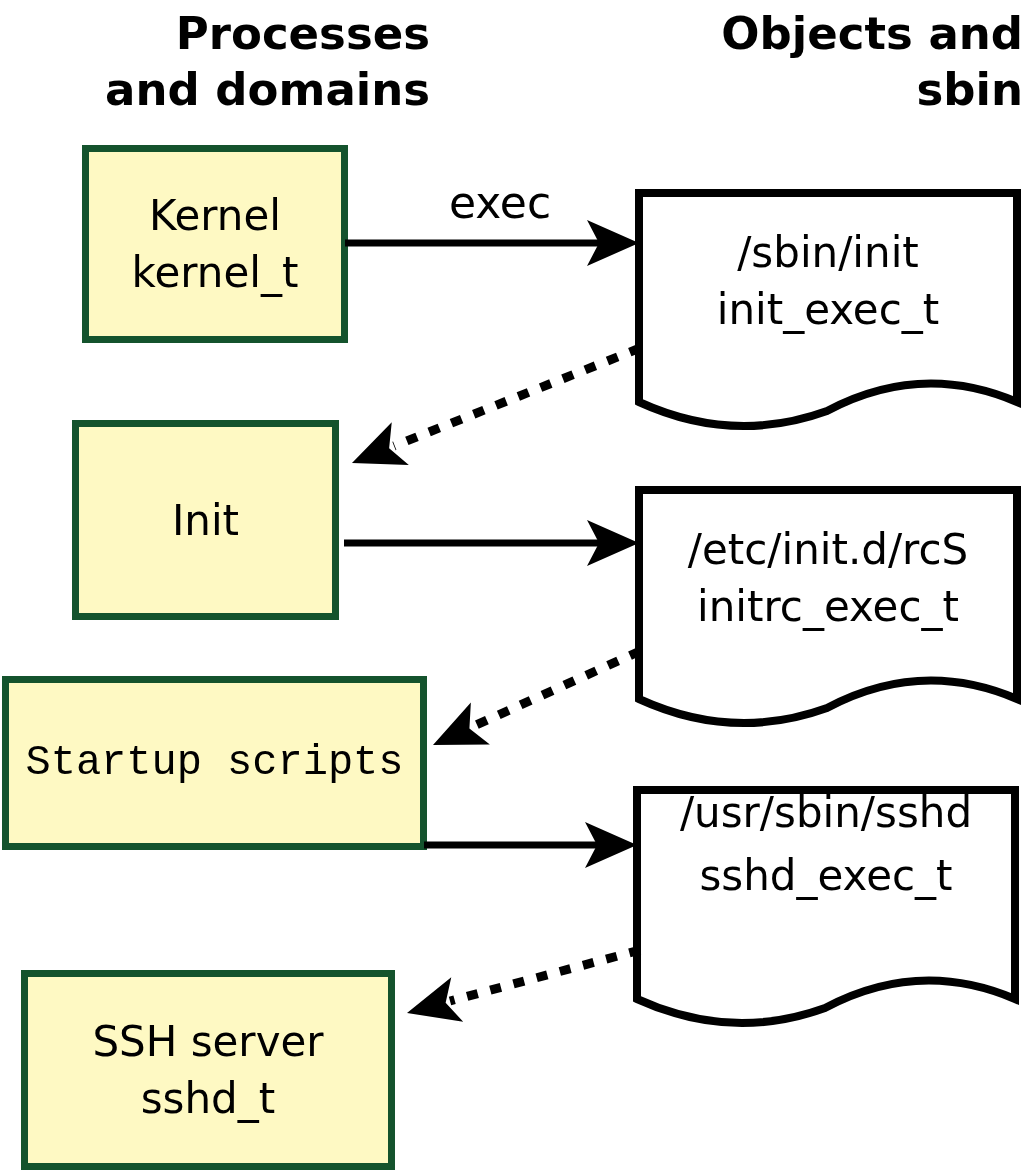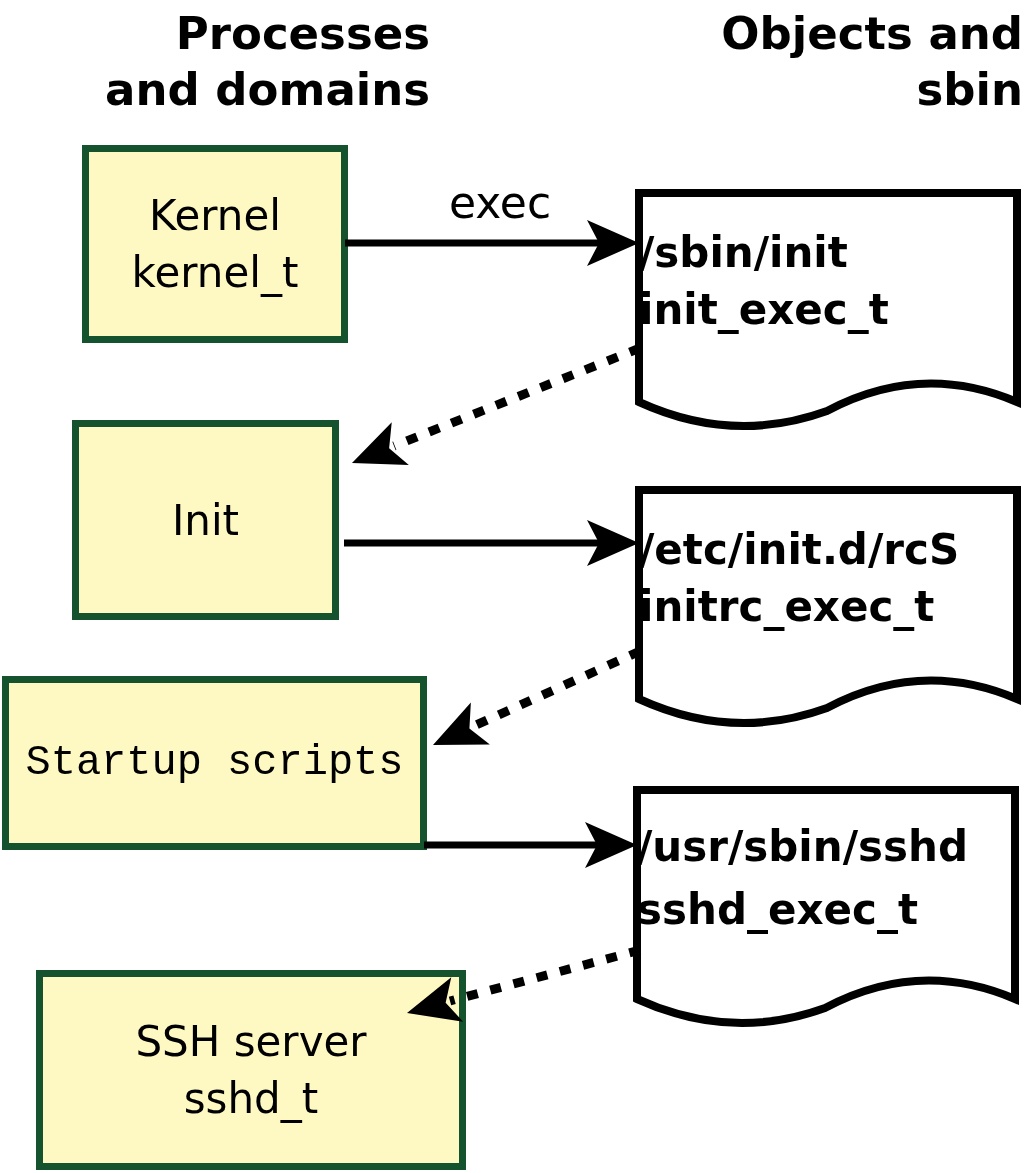--- a/index.html
+++ b/index.html
@@ -29,46 +29,45 @@
     background: #fef9c3;
     display: flex;
     flex-direction: column;
     align-items: center;
     justify-content: center;
     text-align: center;
   }
   .pbox-kernel  { left: 82px;  top: 145px; width: 266px; height: 198px; }
   .pbox-init    { left: 72px;  top: 420px; width: 267px; height: 200px; }
   .pbox-startup { left: 2px;   top: 676px; width: 425px; height: 174px; font-family: Liberation Mono, monospace; }
-  .pbox-ssh     { left: 36px;  top: 970px; width: 430px; height: 200px; }
+  .pbox-ssh     { left: 21px;  top: 970px; width: 374px; height: 200px; }
   .node-line {
     font-size: 42px;
     line-height: 57px;
     white-space: nowrap;
   }
   svg.layer {
     position: absolute;
     left: 0; top: 0;
     width: 1024px;
     height: 1173px;
   }
   .doc-text {
     position: absolute;
     width: 378px;
     height: 175px;
     display: flex;
     flex-direction: column;
-    align-items: flex-start;
+    align-items: center;
     justify-content: center;
     text-align: center;
-    font-weight: bold;
   }
   .doc-text-1 { left: 639px; top: 193px; }
   .doc-text-2 { left: 639px; top: 490px; }
-  .doc-text-3 { left: 637px; top: 790px; gap: 6px; }
+  .doc-text-3 { left: 637px; top: 756px; gap: 6px; }
   .edge-label {
     position: absolute;
     left: 415px;
     top: 180px;
     width: 170px;
     font-size: 44px;
     line-height: 46px;
     text-align: center;
     white-space: nowrap;
   }

